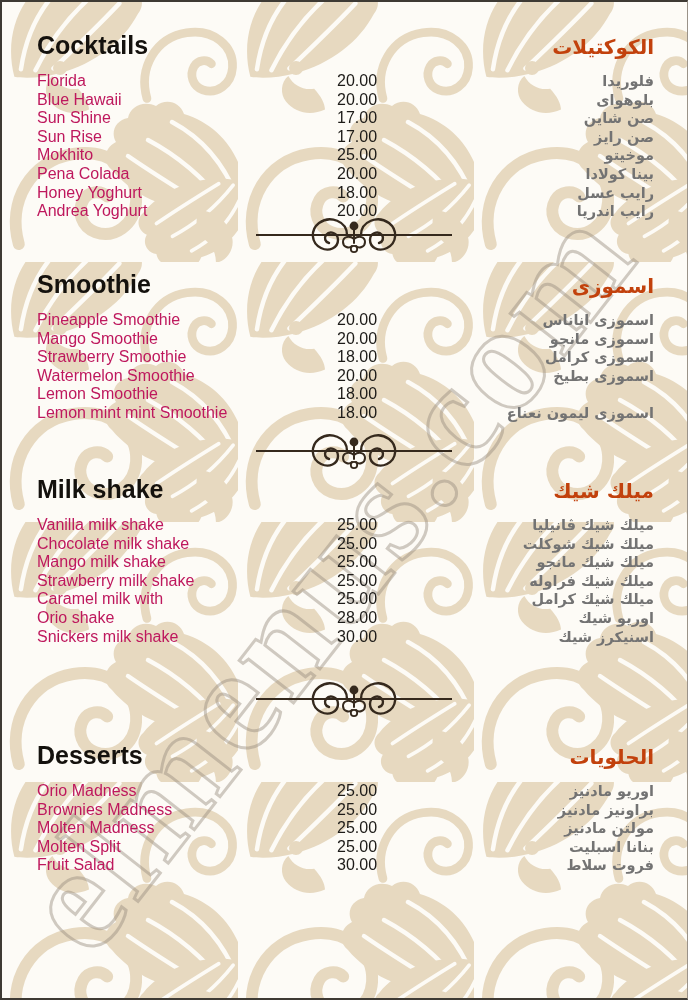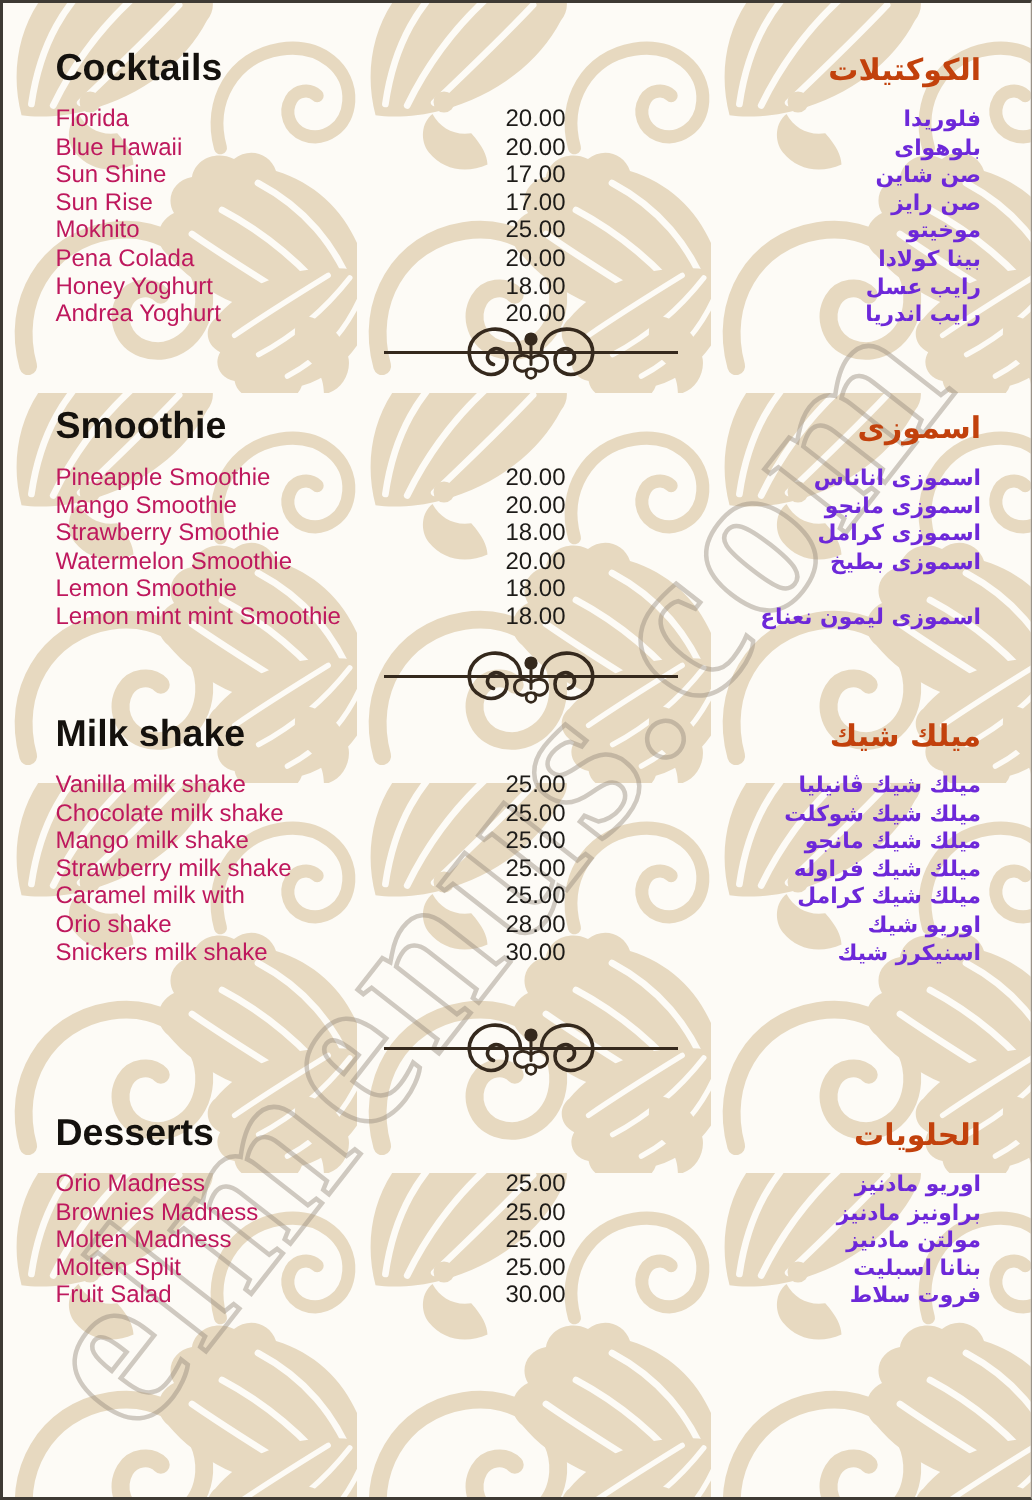--- a/index.html
+++ b/index.html
@@ -30,21 +30,21 @@
   .menu{position:absolute;inset:0;z-index:2;}
   .menu-section{position:absolute;left:35px;right:33px;}
   .s0{top:30px}.s1{top:269px}.s2{top:474px}.s3{top:740px}
   .sec-head{display:flex;justify-content:space-between;align-items:baseline;margin-bottom:12px;}
   .sec-title-en{font-weight:700;font-size:25px;line-height:26px;color:#14110d;margin:0;}
   .sec-title-ar{font-family:"DejaVu Sans",sans-serif;font-weight:700;font-size:20px;line-height:26px;color:#c2410c;margin:0;direction:rtl;}
   ul.items{list-style:none;margin:0;padding:0;}
   li.row{display:grid;grid-template-columns:300px 90px 1fr;line-height:18.6px;}
   .name-en{font-size:16px;color:#be185d;}
   .price{font-size:16px;color:#1d1b18;}
-  .name-ar{font-family:"DejaVu Sans",sans-serif;font-weight:700;font-size:14.5px;color:#6d28d9;direction:rtl;text-align:right;}
+  .name-ar{font-family:"DejaVu Sans",sans-serif;font-weight:700;font-size:14.5px;color:#737373;direction:rtl;text-align:right;}
   .divider{position:absolute;left:252px;width:200px;height:44px;z-index:2;}
   .d1{top:211px}.d2{top:427px}.d3{top:675px}
 </style>
 </head>
 <body>
 
 <div class="page">
 
   <svg class="bg" width="688" height="1000" viewBox="0 0 688 1000" aria-hidden="true">
     <defs>

